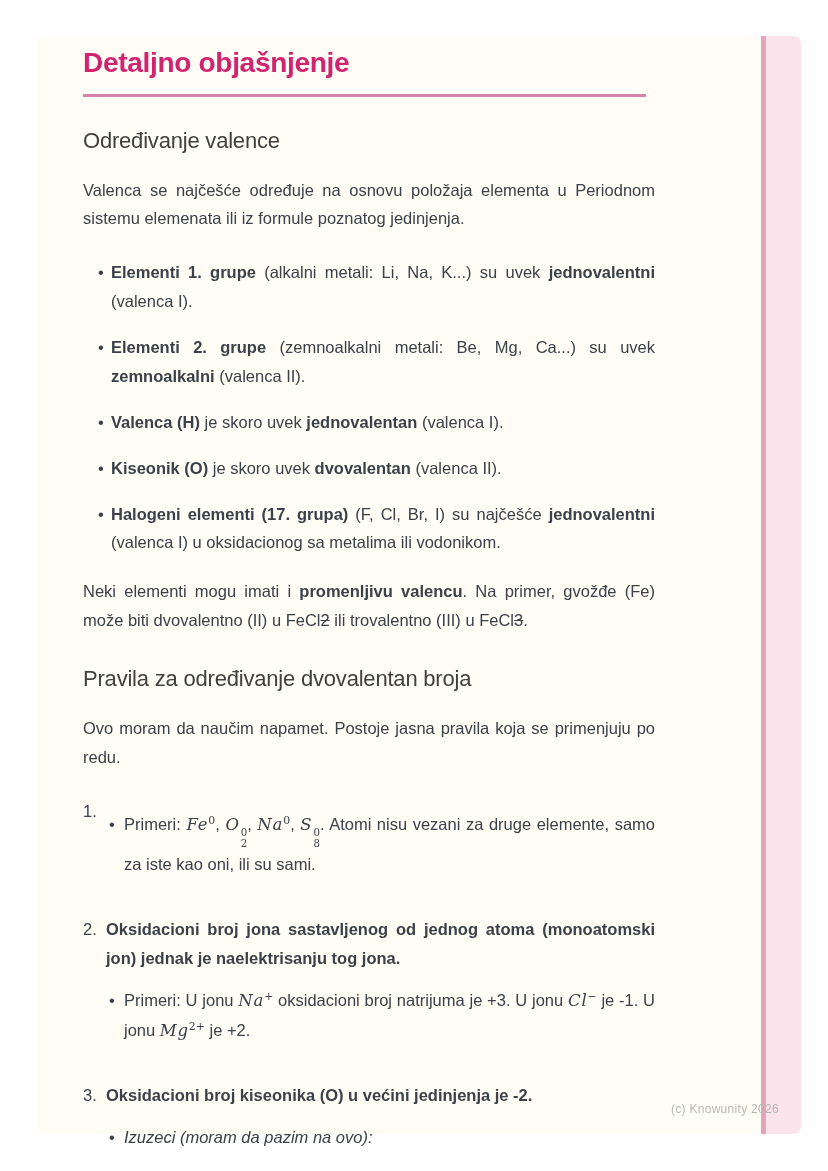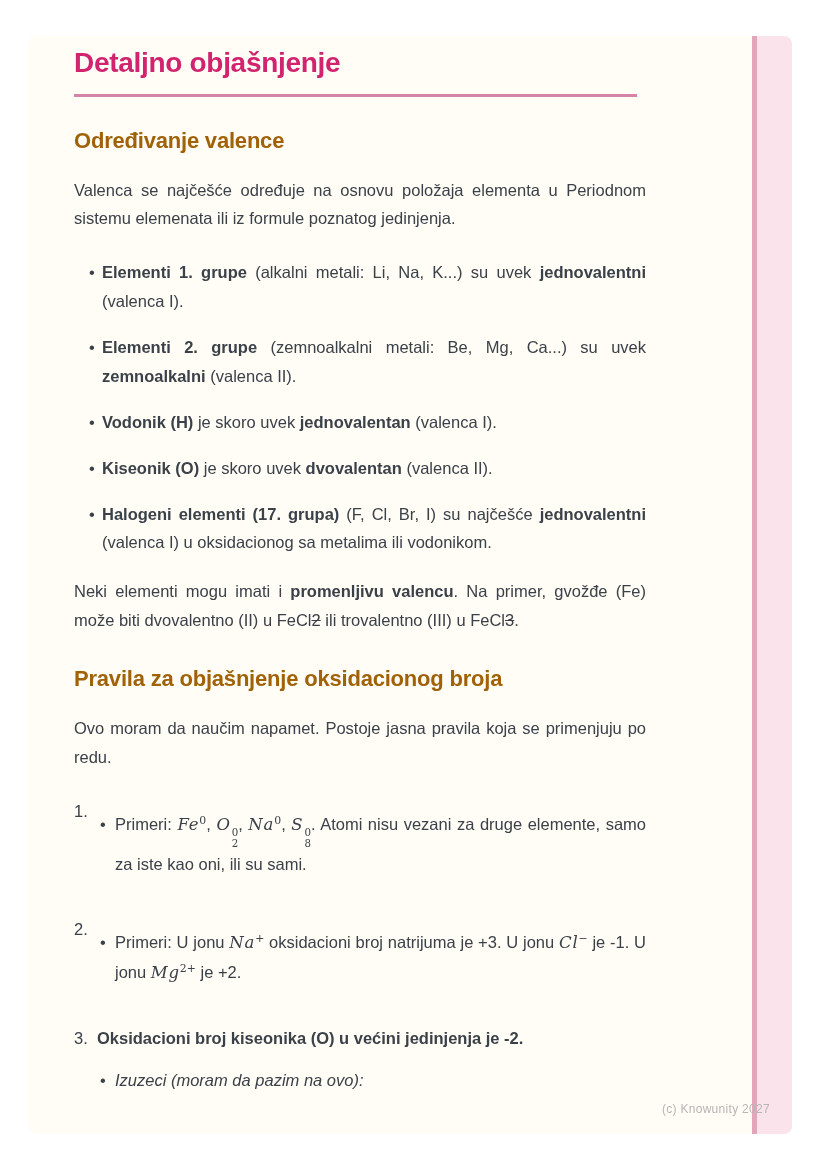--- a/index.html
+++ b/index.html
@@ -5,21 +5,21 @@
   html,body{margin:0;padding:0;}
   body{
     width:828px;height:1171px;
     background:#ffffff;
     font-family:"Liberation Sans", sans-serif;
     position:relative;
     overflow:hidden;
   }
   .card{
     position:absolute;
-    left:28px;top:36px;
+    left:37px;top:36px;
     width:764px;height:1098px;
     background:#fffdf6;
     border-radius:8px;
   }
   .stripe{
     position:absolute;
     top:0;right:0;
     width:35px;height:100%;
     background:#fae3eb;
     border-left:5px solid #e2a6bb;
@@ -45,22 +45,22 @@
   .rule{
     height:3px;
     width:563px;
     background:#d583a9;
     margin-top:14px;
   }
   h2{
     margin:30px 0 0;
     font-size:22px;
     line-height:1.3;
-    font-weight:700;
-    color:#a16207;
+    font-weight:400;
+    color:#404040;
     letter-spacing:-0.2px;
   }
   p.body{
     margin:20px 0 0;
     text-align:justify;
   }
   
   .ul-main{margin-top:25px;}
   .li1{display:flex;margin-bottom:17px;}
   .li1 .mk{flex:none;width:13px;margin-left:15px;}
@@ -122,35 +122,35 @@
       <div class="li1">
         <span class="mk">•</span>
         <span class="li-text"><span class="b">Elementi 1. grupe</span><span> (alkalni metali: Li, Na, K...) su uvek </span><span class="b">jednovalentni</span><span> (valenca I).</span></span>
       </div>
       <div class="li1">
         <span class="mk">•</span>
         <span class="li-text"><span class="b">Elementi 2. grupe</span><span> (zemnoalkalni metali: Be, Mg, Ca...) su uvek </span><span class="b">zemnoalkalni</span><span> (valenca II).</span></span>
       </div>
       <div class="li1">
         <span class="mk">•</span>
-        <span class="li-text"><span class="b">Vodonik (H)</span><span> je skoro uvek </span><span class="b">jednovalentan</span><span> (valenca I).</span></span>
+        <span class="li-text"><span class="b">Valenca (H)</span><span> je skoro uvek </span><span class="b">jednovalentan</span><span> (valenca I).</span></span>
       </div>
       <div class="li1">
         <span class="mk">•</span>
         <span class="li-text"><span class="b">Kiseonik (O)</span><span> je skoro uvek </span><span class="b">dvovalentan</span><span> (valenca II).</span></span>
       </div>
       <div class="li1">
         <span class="mk">•</span>
         <span class="li-text"><span class="b">Halogeni elementi (17. grupa)</span><span> (F, Cl, Br, I) su najčešće </span><span class="b">jednovalentni</span><span> (valenca I) u oksidacionog sa metalima ili vodonikom.</span></span>
       </div>
     </div>
 
     <p class="body"><span>Neki elementi mogu imati i </span><span class="b">promenljivu valencu</span><span>. Na primer, gvožđe (Fe) može biti dvovalentno (II) u FeCl</span><span class="str">2</span><span> ili trovalentno (III) u FeCl</span><span class="str">3</span><span>.</span></p>
 
-    <h2>Pravila za objašnjenje oksidacionog broja</h2>
+    <h2>Pravila za određivanje dvovalentan broja</h2>
     <p class="body"><span>Ovo moram da naučim napamet. Postoje jasna pravila koja se primenjuju po redu.</span></p>
 
     <div class="ol-main">
 
       <div class="oli">
         <span class="num">1.</span>
         <div class="oli-body">
           <div class="ul-sub">
             <div class="li2">
               <span class="mk">•</span>
@@ -162,20 +162,21 @@
                       <span>8</span>
                     </span></span><span>. Atomi nisu vezani za druge elemente, samo za iste kao oni, ili su sami.</span></span>
             </div>
           </div>
         </div>
       </div>
 
       <div class="oli">
         <span class="num">2.</span>
         <div class="oli-body">
+          <div class="oli-title"><span class="b">Oksidacioni broj jona sastavljenog od jednog atoma (monoatomski jon) jednak je naelektrisanju tog jona.</span></div>
           <div class="ul-sub">
             <div class="li2">
               <span class="mk">•</span>
               <span class="li-text"><span>Primeri: U jonu </span><span class="math"><span>Na</span><sup>+</sup></span><span> oksidacioni broj natrijuma je +3. U jonu </span><span class="math"><span>Cl</span><sup>−</sup></span><span> je -1. U jonu </span><span class="math"><span>Mg</span><sup>2+</sup></span><span> je +2.</span></span>
             </div>
           </div>
         </div>
       </div>
 
       <div class="oli">
@@ -190,14 +191,14 @@
                 
               </span>
             </div>
           </div>
         </div>
       </div>
 
     </div>
   </div>
 
-  <div class="copyright">(c) Knowunity 2027</div>
+  <div class="copyright">(c) Knowunity 2026</div>
 </div>
 
 </body></html>

